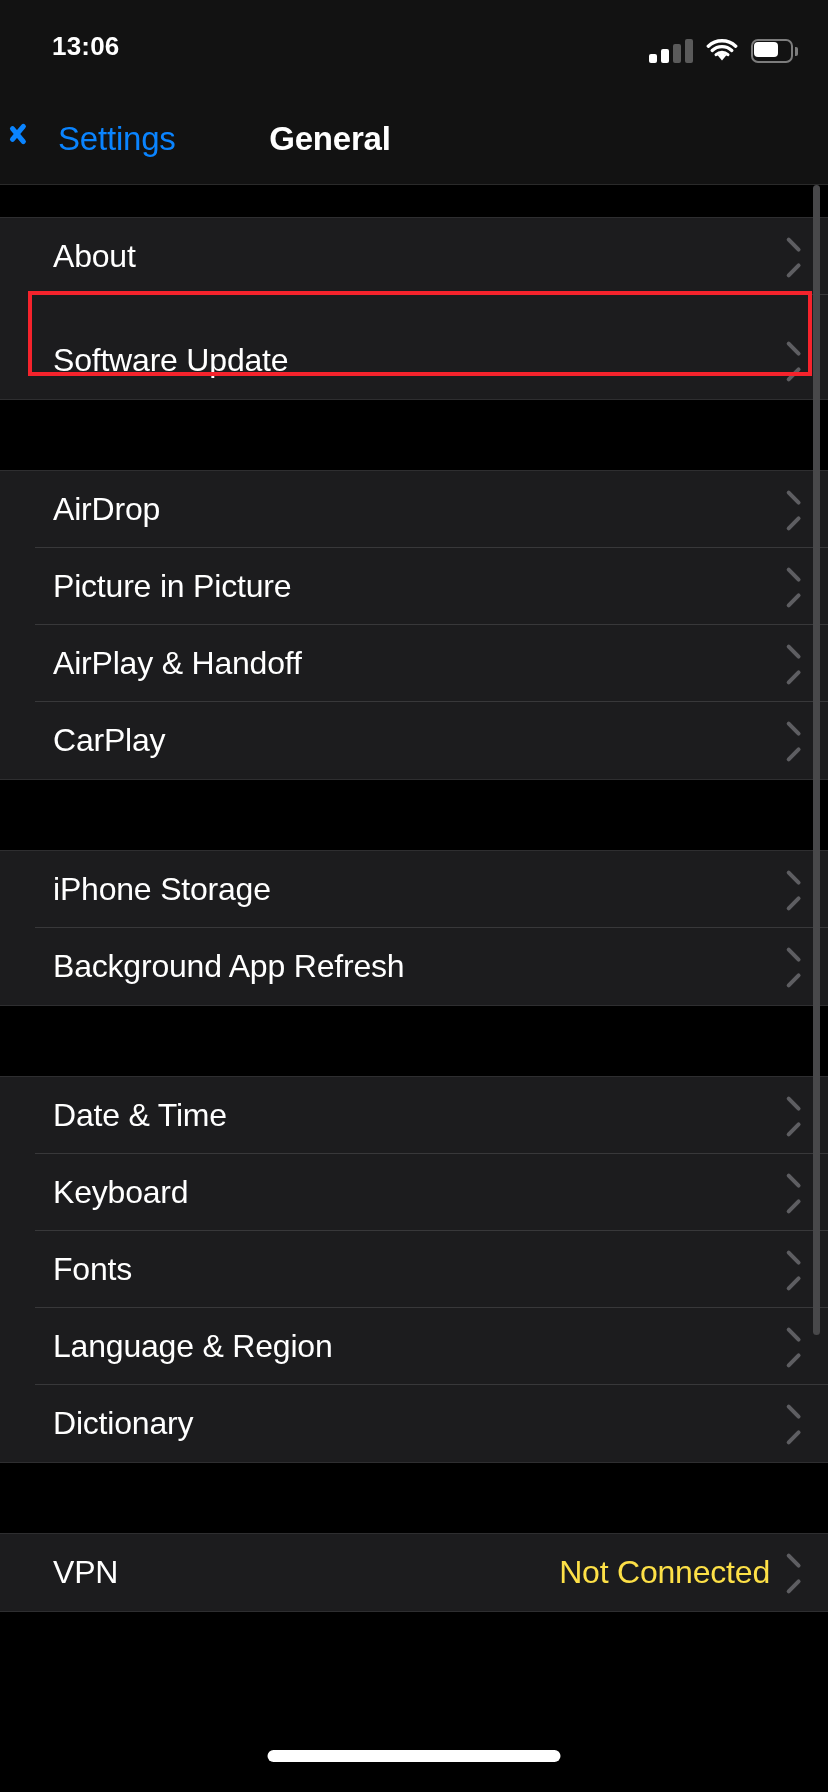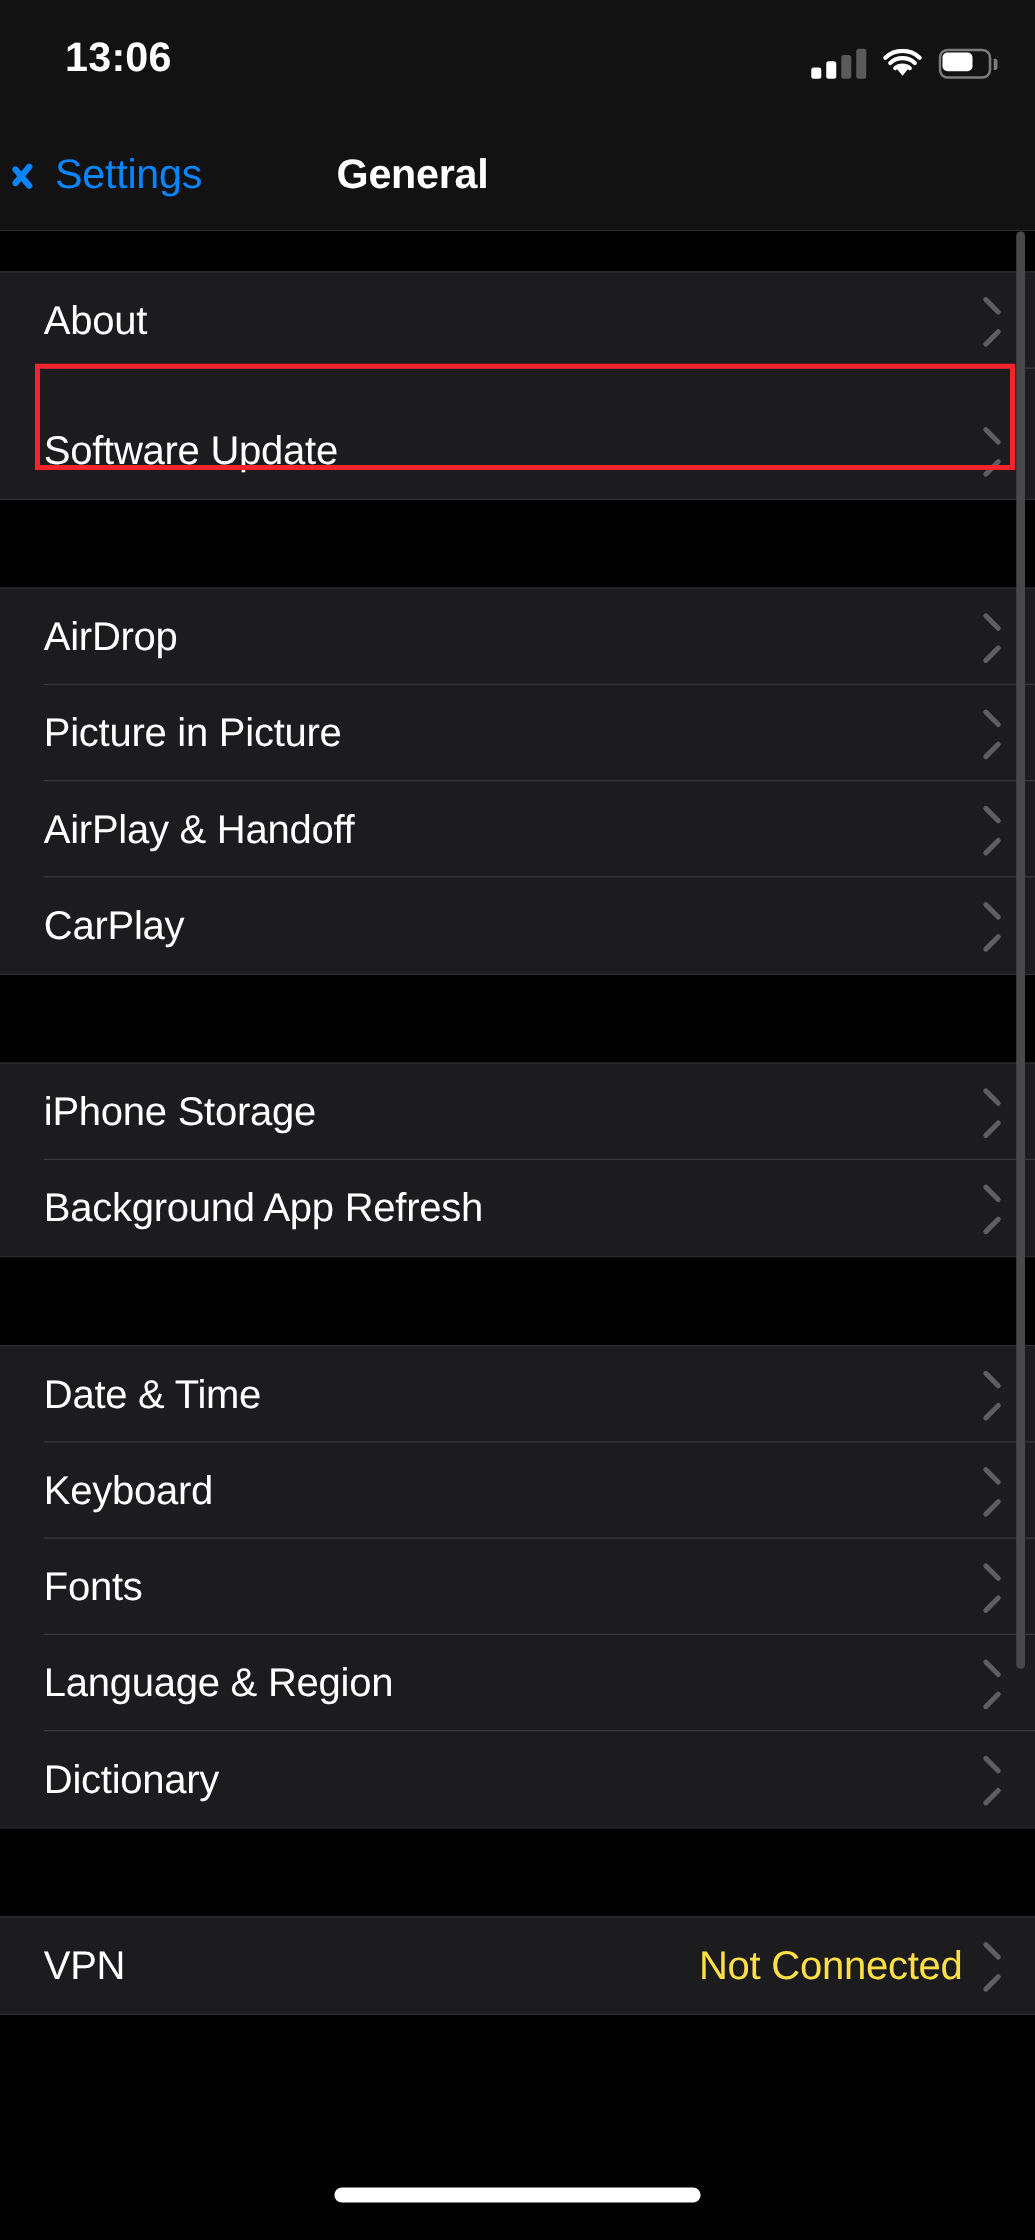--- a/index.html
+++ b/index.html
@@ -18,21 +18,21 @@
 
   
   #status-bar {
     position:absolute; top:0; left:0;
     width:828px; height:92px;
     background:#121212;
   }
   #status-time {
     position:absolute; left:52px; top:26px;
     width:160px;
-    font-size:33px; font-weight:bold;
+    font-size:26px; font-weight:bold;
     letter-spacing:0.2px;
     color:#ffffff;
     line-height:40px;
   }
   #status-right {
     position:absolute; right:30px; top:31px;
     display:flex; align-items:flex-end; gap:13px; height:32px;
   }
   
   .cell-bars { display:flex; align-items:flex-end; gap:4px; height:24px; }
@@ -62,21 +62,21 @@
 
   
   #nav-bar {
     position:absolute; top:92px; left:0;
     width:828px; height:93px;
     background:#121212;
     border-bottom:1px solid #2a2a2a;
   }
   #back-button {
     position:absolute; left:22px; top:22px;
-    display:flex; align-items:center; 
+    display:flex; align-items:flex-start; gap:14px;
     height:50px; cursor:pointer;
   }
   .back-chevron {
     width:22px; height:36px; position:relative; flex:none;
   }
   .back-chevron::before,
   .back-chevron::after {
     content:""; position:absolute; left:3px;
     width:22px; height:5px; background:#0a84ff; border-radius:3px;
   }
@@ -104,21 +104,21 @@
   .section {
     width:828px;
     background:#1c1c1e;
     border-top:1px solid #2e2e30;
     border-bottom:1px solid #2e2e30;
   }
   .row {
     position:relative;
     display:flex; align-items:center;
     height:77px;
-    padding-left:35px; padding-right:24px;
+    padding-left:53px; padding-right:24px;
     cursor:pointer;
   }
   .row-label {
     font-size:32px; color:#ffffff;
     letter-spacing:-0.2px;
     flex:1 1 auto;
     white-space:nowrap;
   }
   .row-value {
     font-size:32px; color:#fde047;

